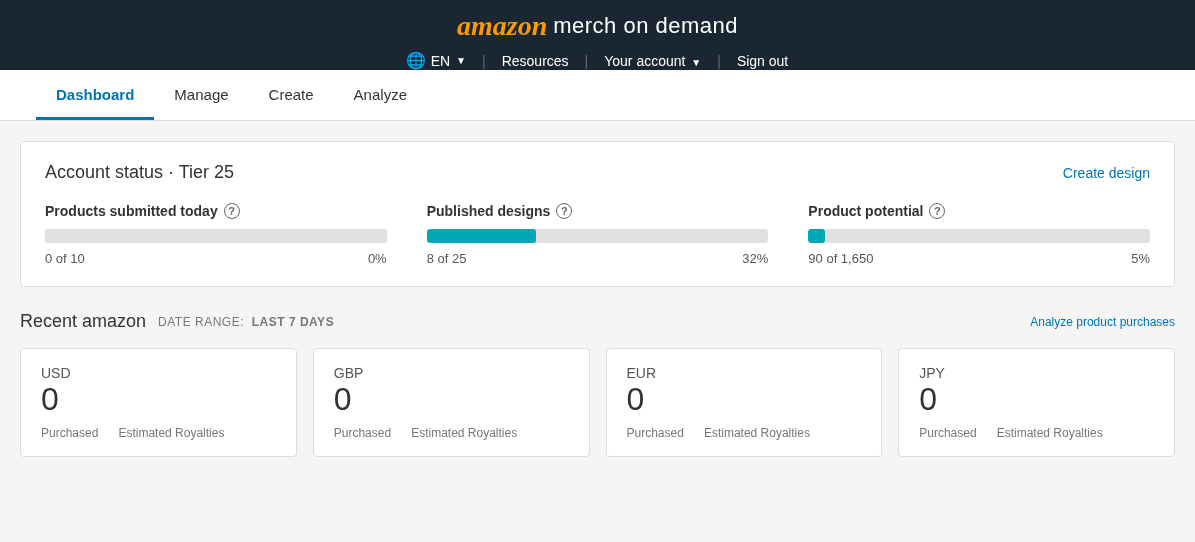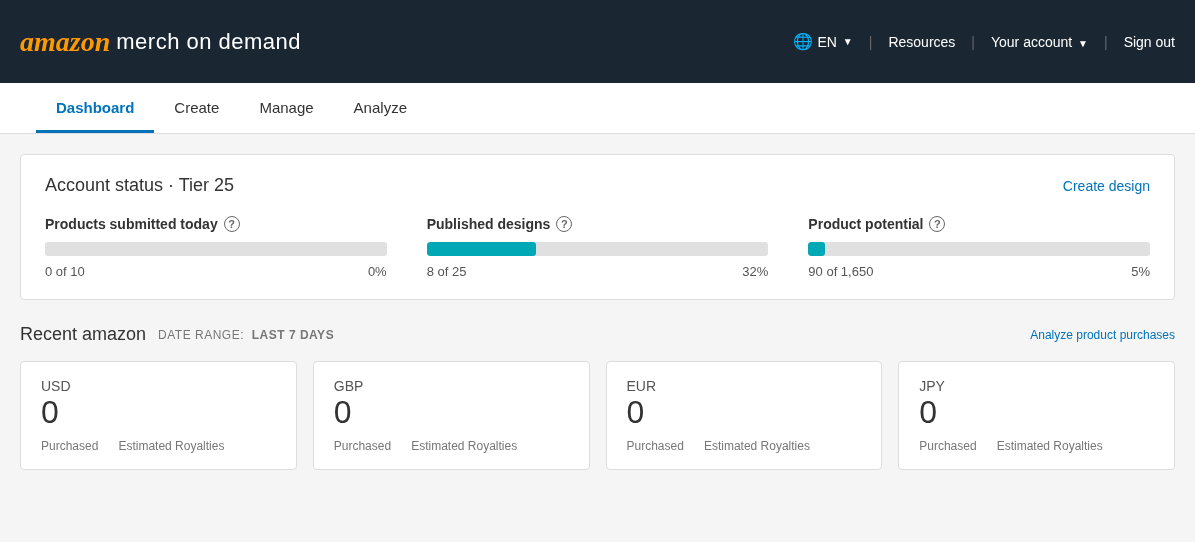--- a/index.html
+++ b/index.html
@@ -5,21 +5,22 @@
     * { box-sizing: border-box; margin: 0; padding: 0; }
     body { font-family: Arial, sans-serif; background: #f5f5f5; min-width: 1195px; }
 
     
     .header {
       background: #1a2733;
       color: white;
       display: flex;
       align-items: center;
       padding: 0 20px;
-      height: 83px;
+      height: 70px;
+      flex-direction: column;
     }
     .logo-area {
       display: flex;
       align-items: center;
       flex: 1;
     }
     .logo-amazon {
       font-size: 28px;
       font-weight: bold;
       color: #ff9900;
@@ -241,22 +242,22 @@
       <span>Your account</span>
       <span class="dropdown-arrow">▼</span>
     </a>
     <span class="separator">|</span>
     <a class="header-link">Sign out</a>
   </div>
 </header>
 
 <nav class="nav">
   <a class="nav-item active">Dashboard</a>
+  <a class="nav-item">Manage</a>
   <a class="nav-item">Create</a>
-  <a class="nav-item">Manage</a>
   <a class="nav-item">Analyze</a>
 </nav>
 
 <div class="main">
 
   <div class="card">
     <div class="card-header">
       <span class="card-title">Account status · Tier 25</span>
       <a class="create-design-link">Create design</a>
     </div>

